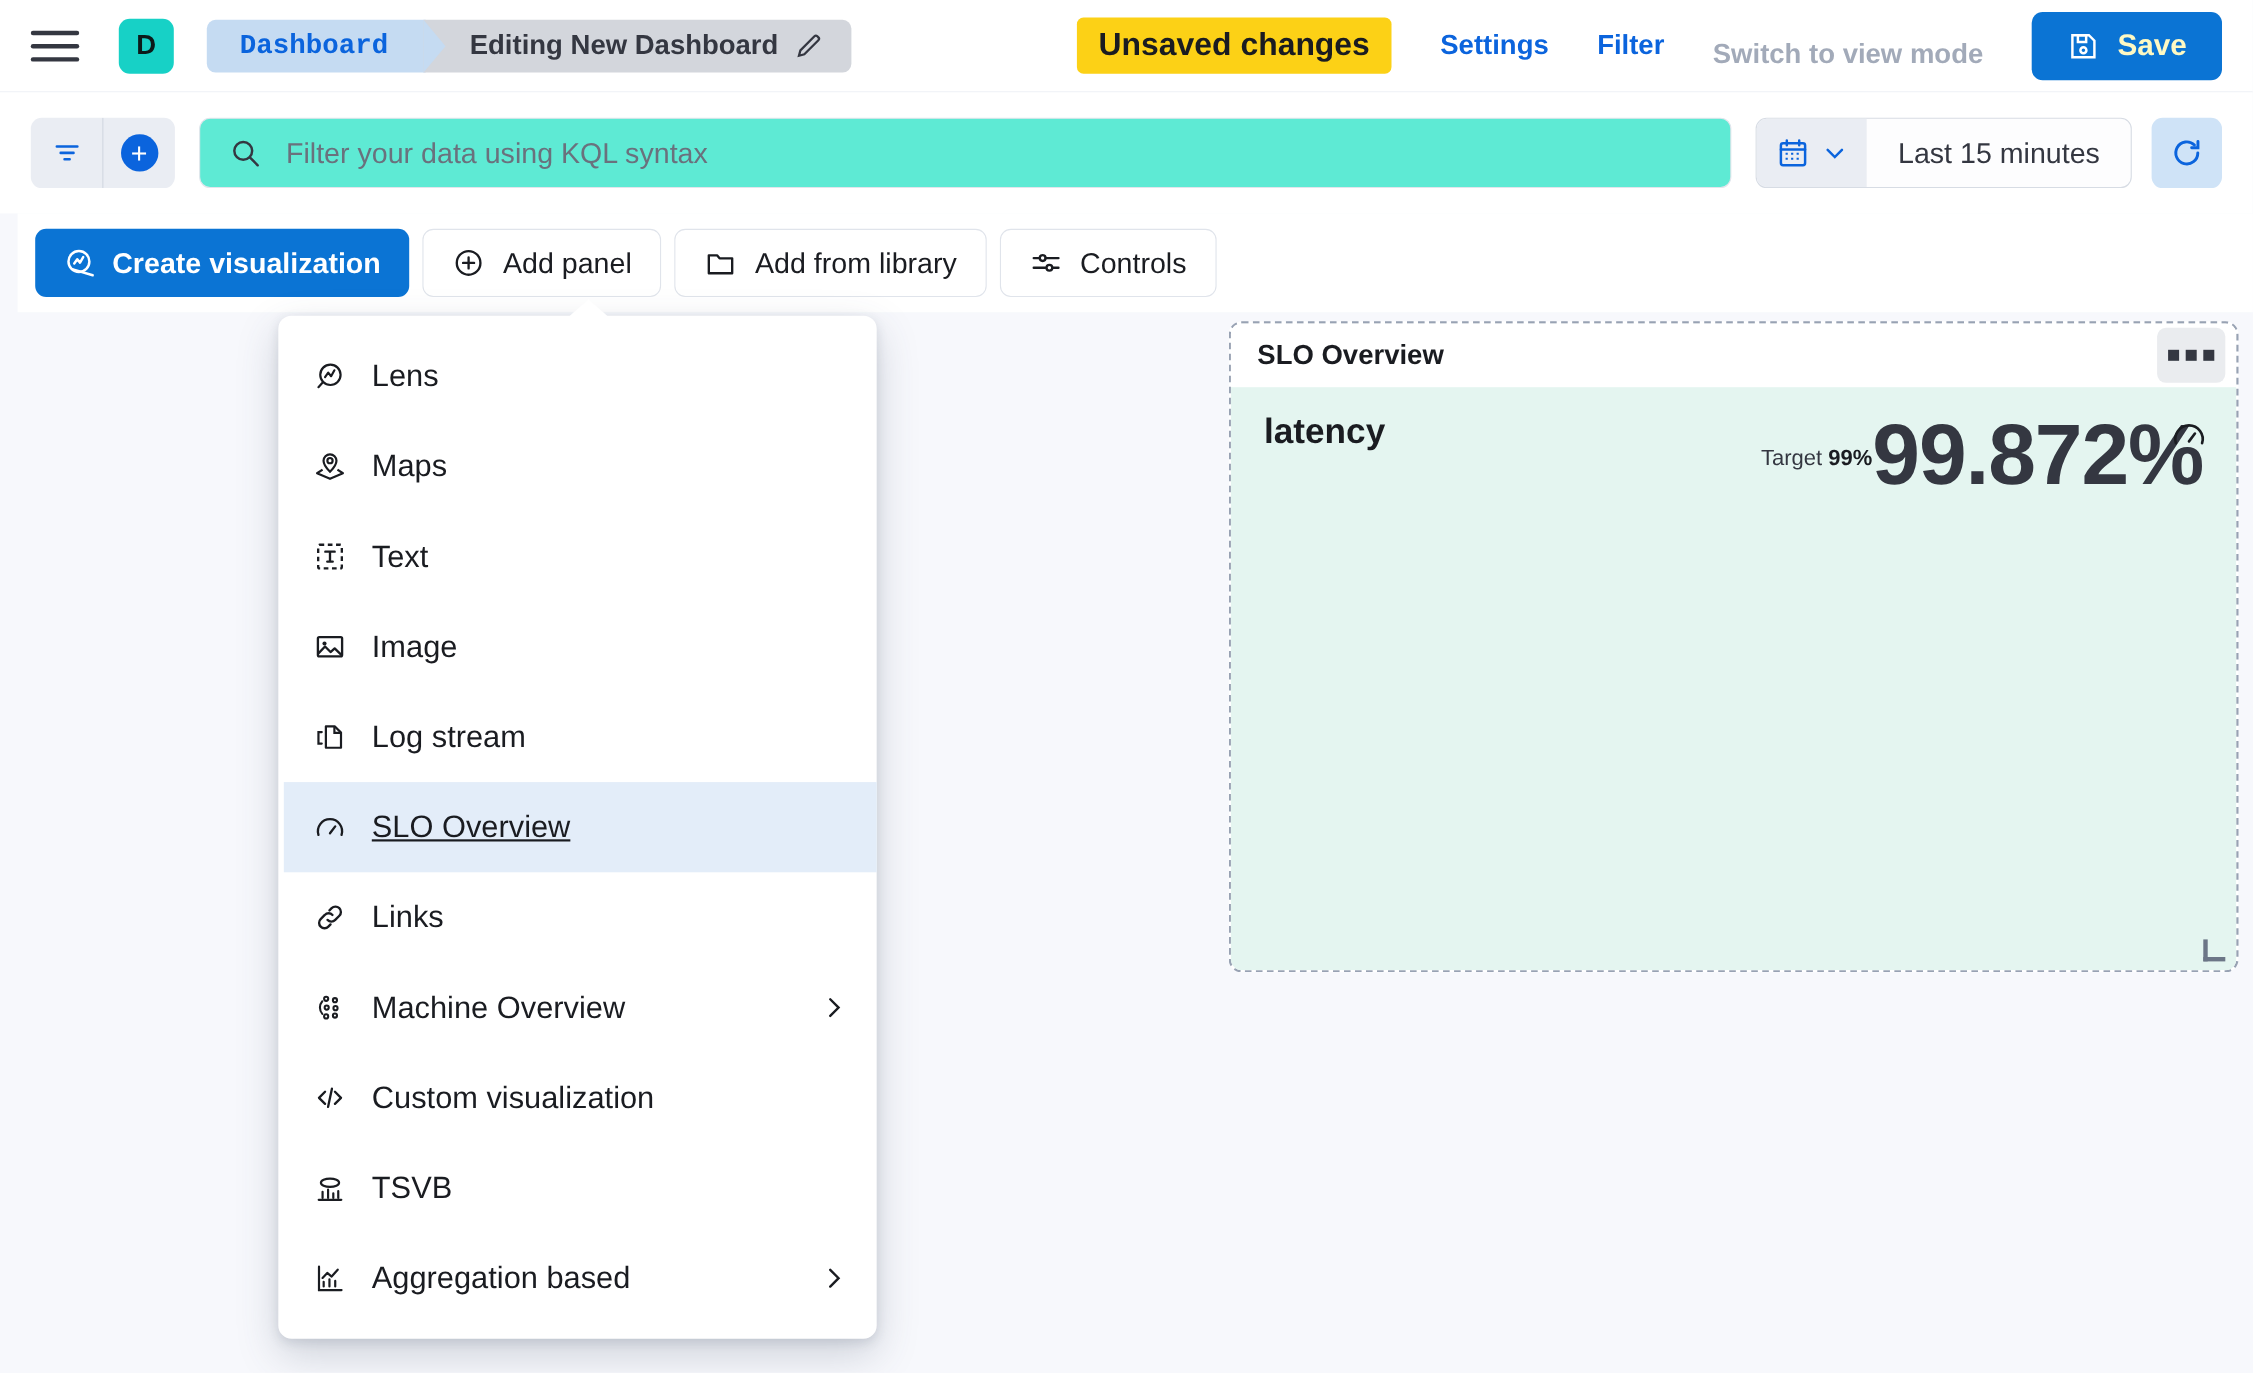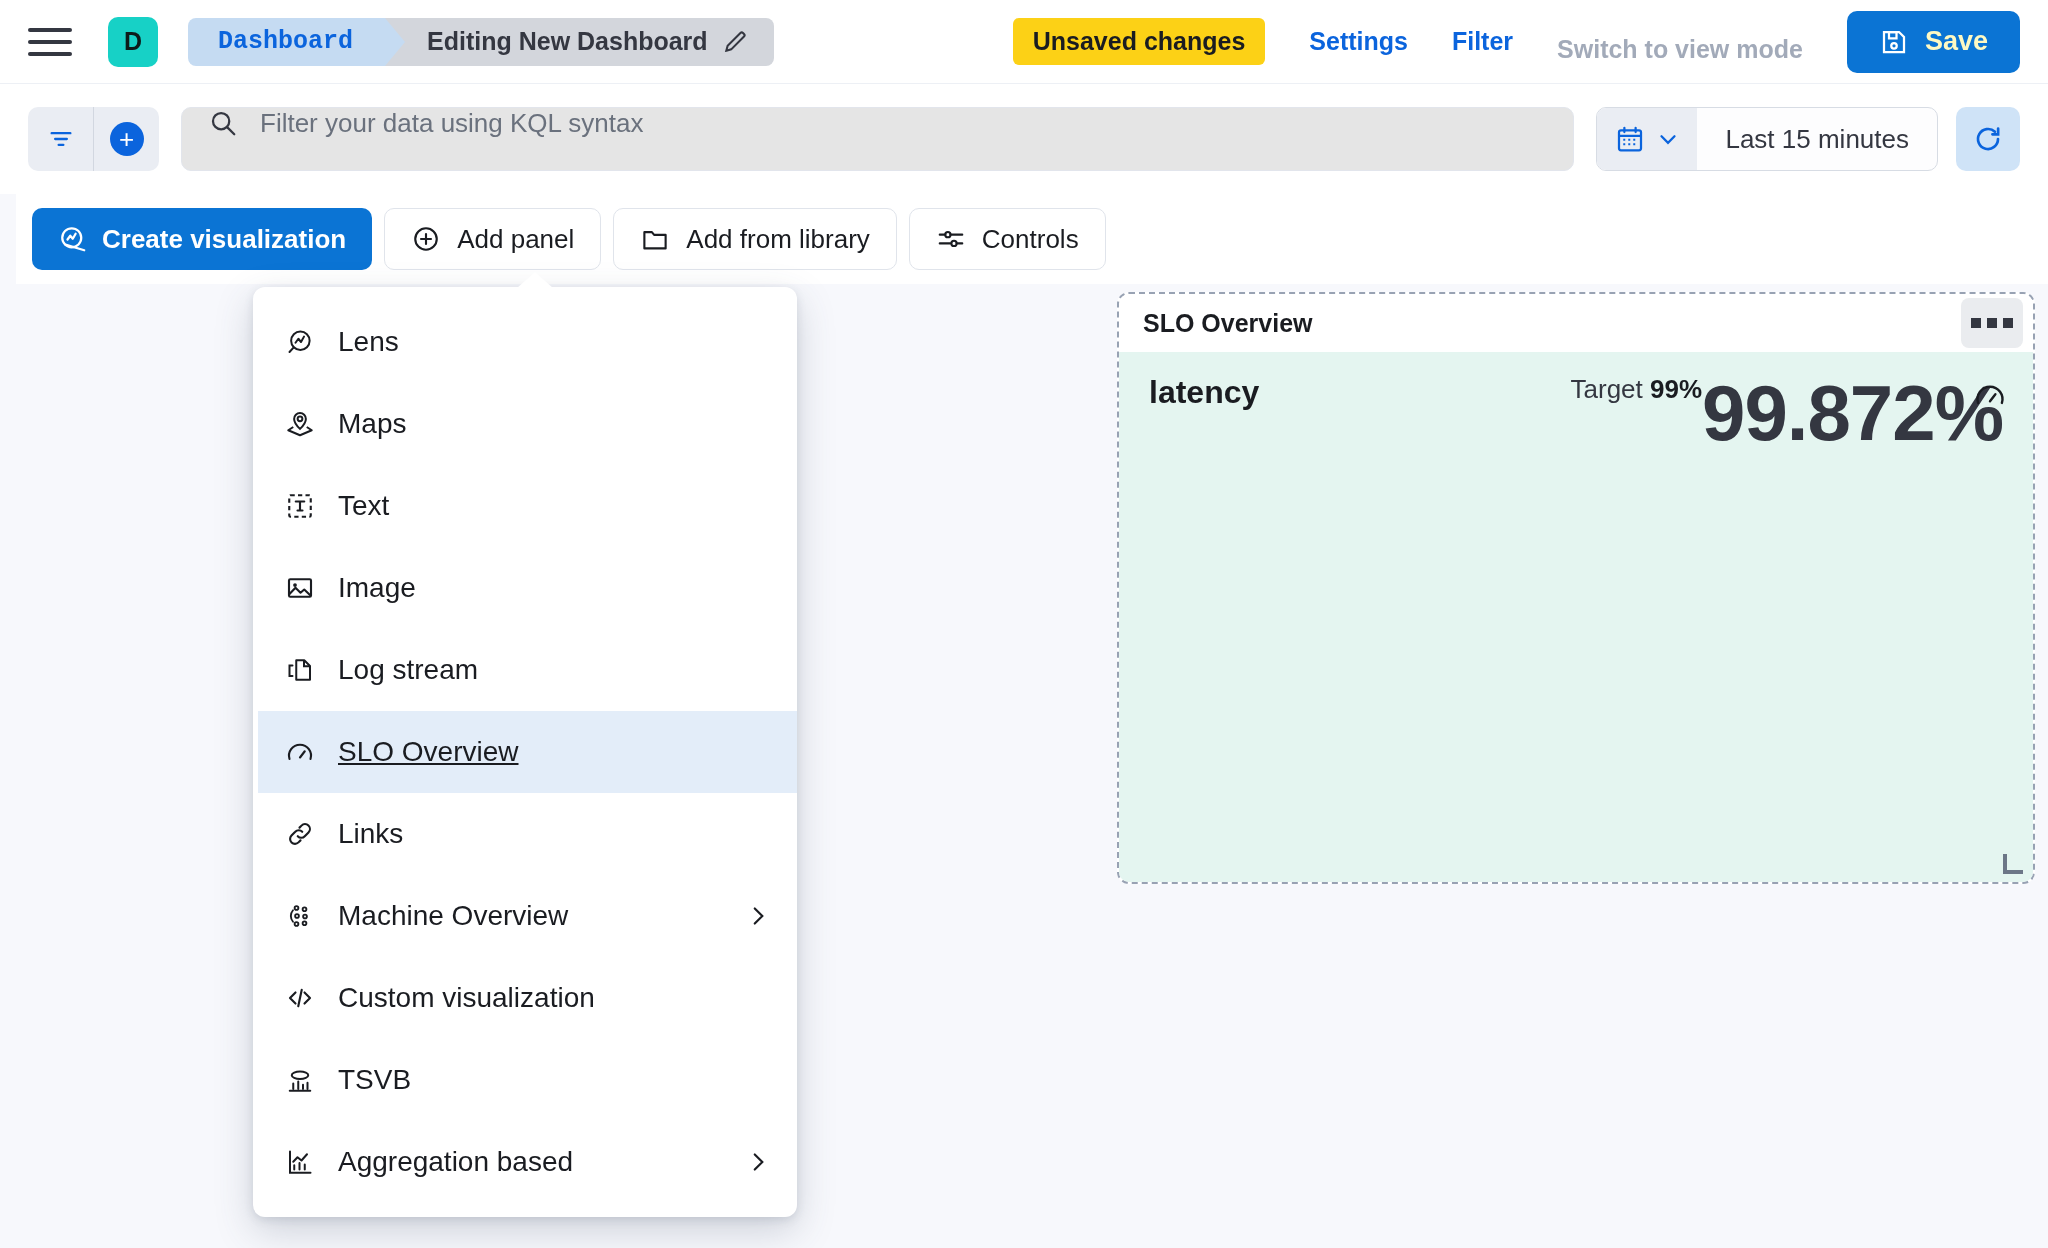--- a/index.html
+++ b/index.html
@@ -67,21 +67,21 @@
     border-top: 24px solid transparent; border-bottom: 24px solid transparent;
     border-left: 20px solid transparent;
   }
   .pencil-ico { width: 26px; height: 26px; display:block; }
 
   .header-right {
     margin-left: auto; display: flex; align-items: center; gap: 0; padding-right: 28px;
   }
   .unsaved-badge {
     background: #FCD116; color: #1A1C21;
-    font-size: 25px; font-weight: 700;
+    font-size: 29px; font-weight: 700;
     padding: 9px 20px; border-radius: 6px;
     cursor: pointer;
   }
   .hdr-link {
     font-size: 25px; font-weight: 700; color: #0B64DD;
     margin-left: 44px; cursor: pointer; white-space: nowrap;
   }
   .hdr-link.disabled { color: #A2AAB9; cursor: default; margin-top: 16px; }
   .save-btn {
     margin-left: 44px;
@@ -110,24 +110,24 @@
   }
   .fg-sep { width: 1px; height: 64px; background: #D2D7E0; }
   .plus-circle {
     width: 34px; height: 34px; border-radius: 50%;
     background: #0B64DD; color: #fff;
     display: flex; align-items: center; justify-content: center;
     font-size: 26px; line-height: 1; font-weight: 400;
   }
   .kql-input {
     flex: 1; height: 64px; margin-left: 22px;
-    background: #e5e5e5;
+    background: #5eead4;
     border: 1px solid #E2E5EC;
     border-radius: 10px;
-    display: flex; align-items: flex-start; gap: 22px; padding: 0 26px;
+    display: flex; align-items: center; gap: 22px; padding: 0 26px;
     cursor: text;
   }
   .kql-placeholder { font-size: 26px; color: #6A717D; }
 
   .datepicker {
     margin-left: 22px; height: 64px;
     display: flex; align-items: center;
     border: 1px solid #D7DCE4; border-radius: 10px; overflow: hidden;
     background: #FDFDFE;
   }
@@ -231,22 +231,23 @@
   .slo-body {
     position: relative;
     height: 530px; background: #E4F5F0;
     padding: 22px 30px 18px 30px;
     display: flex; flex-direction: row;
   }
   .slo-name { font-size: 32px; font-weight: 700; color: #1A1C21; }
   .slo-gauge-ico { position: absolute; right: 26px; top: 26px; }
   .slo-spacer { flex: 1; }
   .slo-target {
-    font-size: 26px; color: #343741;
+    font-size: 20px; color: #343741;
     margin-bottom: 2px;
+    margin-top: 32px;
   }
   .slo-target b { font-weight: 700; color: #1A1C21; }
   .slo-value {
     text-align: right; font-size: 78px; font-weight: 700;
     color: #343741; line-height: 1.02; letter-spacing: -1px;
   }
   .resize-handle {
     position: absolute; right: 10px; bottom: 8px;
     width: 20px; height: 20px;
     border-left: 4px solid #6C7687; border-bottom: 4px solid #6C7687;

